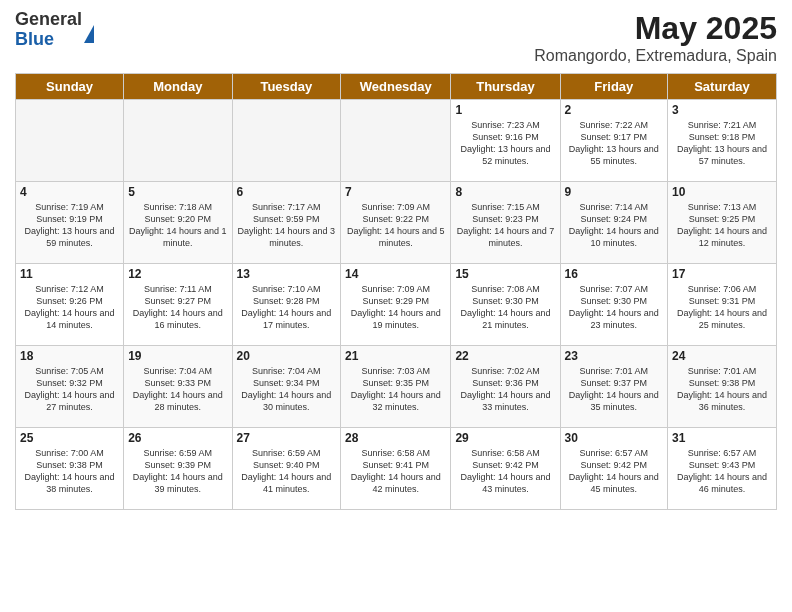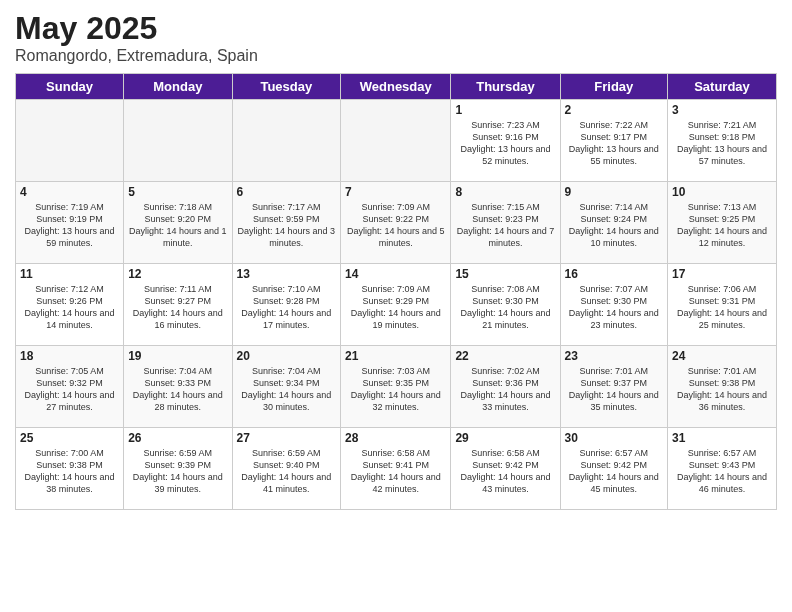--- a/index.html
+++ b/index.html
@@ -43,37 +43,37 @@
     .logo-icon {
       width: 0;
       height: 0;
       border-left: 10px solid transparent;
       border-right: 0px solid transparent;
       border-bottom: 18px solid #1a5fa8;
       margin-left: 2px;
       margin-top: 8px;
     }
     .title-area {
-      text-align: left;
+      text-align: right;
     }
     .month-title {
       font-size: 32px;
       font-weight: bold;
       color: #222;
     }
     .location {
       font-size: 16px;
       color: #444;
     }
     .calendar {
       width: 100%;
       border-collapse: collapse;
     }
     .calendar th {
-      background-color: #4c1d95;
+      background-color: #a16207;
       color: white;
       text-align: center;
       padding: 5px 4px;
       font-size: 13px;
       font-weight: bold;
       border: 1px solid #ccc;
     }
     .calendar td {
       vertical-align: top;
       border: 1px solid #ccc;
@@ -101,20 +101,27 @@
       line-height: 1.35;
       color: #333;
       text-align: center;
     }
   </style>
 </head>
 <body>
 
 <div class="page">
   <div class="header">
+    <div class="logo">
+      <div class="logo-text">
+        <span class="logo-general">General</span>
+        <span class="logo-blue">Blue</span>
+      </div>
+      <div class="logo-icon"></div>
+    </div>
     <div class="title-area">
       <div class="month-title">May 2025</div>
       <div class="location">Romangordo, Extremadura, Spain</div>
     </div>
   </div>
 
   <table class="calendar">
     <thead>
       <tr>
       <th>Sunday</th>

